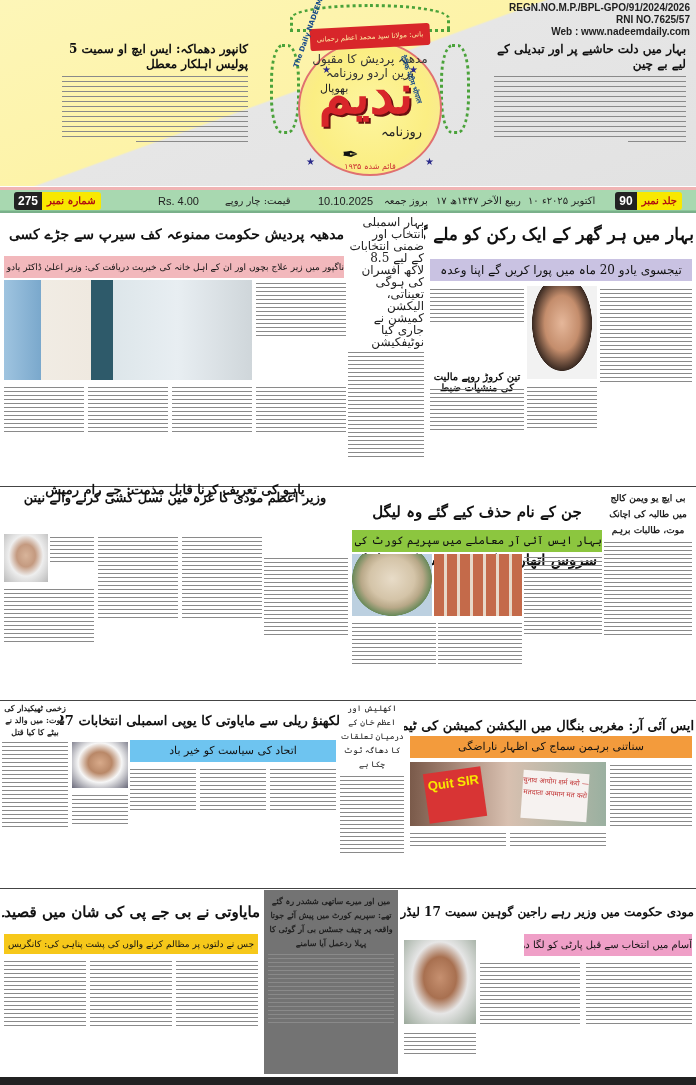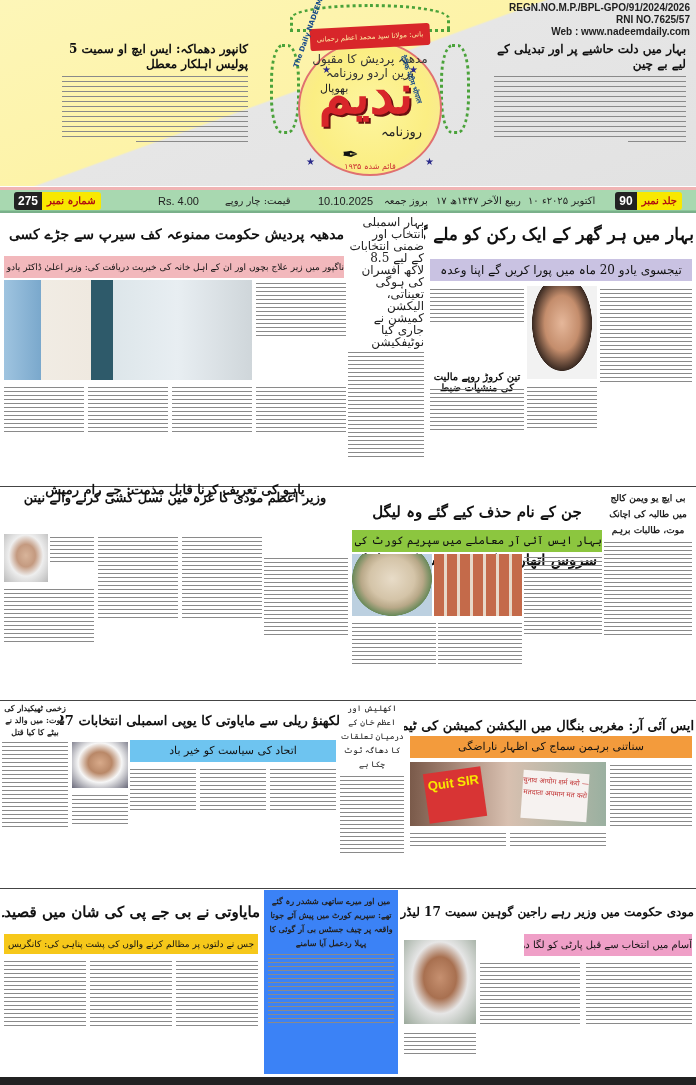--- a/index.html
+++ b/index.html
@@ -740,21 +740,21 @@
       <span></span>
       <span></span>
       <span></span>
       <span></span>
       <span></span>
       <span></span>
       <span></span>
     </div>
   </div>
 
-<div class="col rtl" style="left:264px;top:890px;width:134px;height:184px;background:#3b82f6;padding:4px;font-family:'DejaVu Serif',serif;font-size:8px;line-height:14px;text-align:center;overflow:hidden">
+<div class="col rtl" style="left:264px;top:890px;width:134px;height:184px;background:#737373;padding:4px;font-family:'DejaVu Serif',serif;font-size:8px;line-height:14px;text-align:center;overflow:hidden">
   <div style="font-weight:bold">میں اور میرے ساتھی ششدر رہ گئے تھے: سپریم کورٹ میں پیش آئے جوتا واقعہ پر چیف جسٹس بی آر گوئی کا پہلا ردعمل آیا سامنے</div>
   <div class="textlines" style="margin-top:4px">
       <span></span>
       <span></span>
       <span></span>
       <span></span>
       <span></span>
       <span></span>
       <span></span>
       <span></span>

